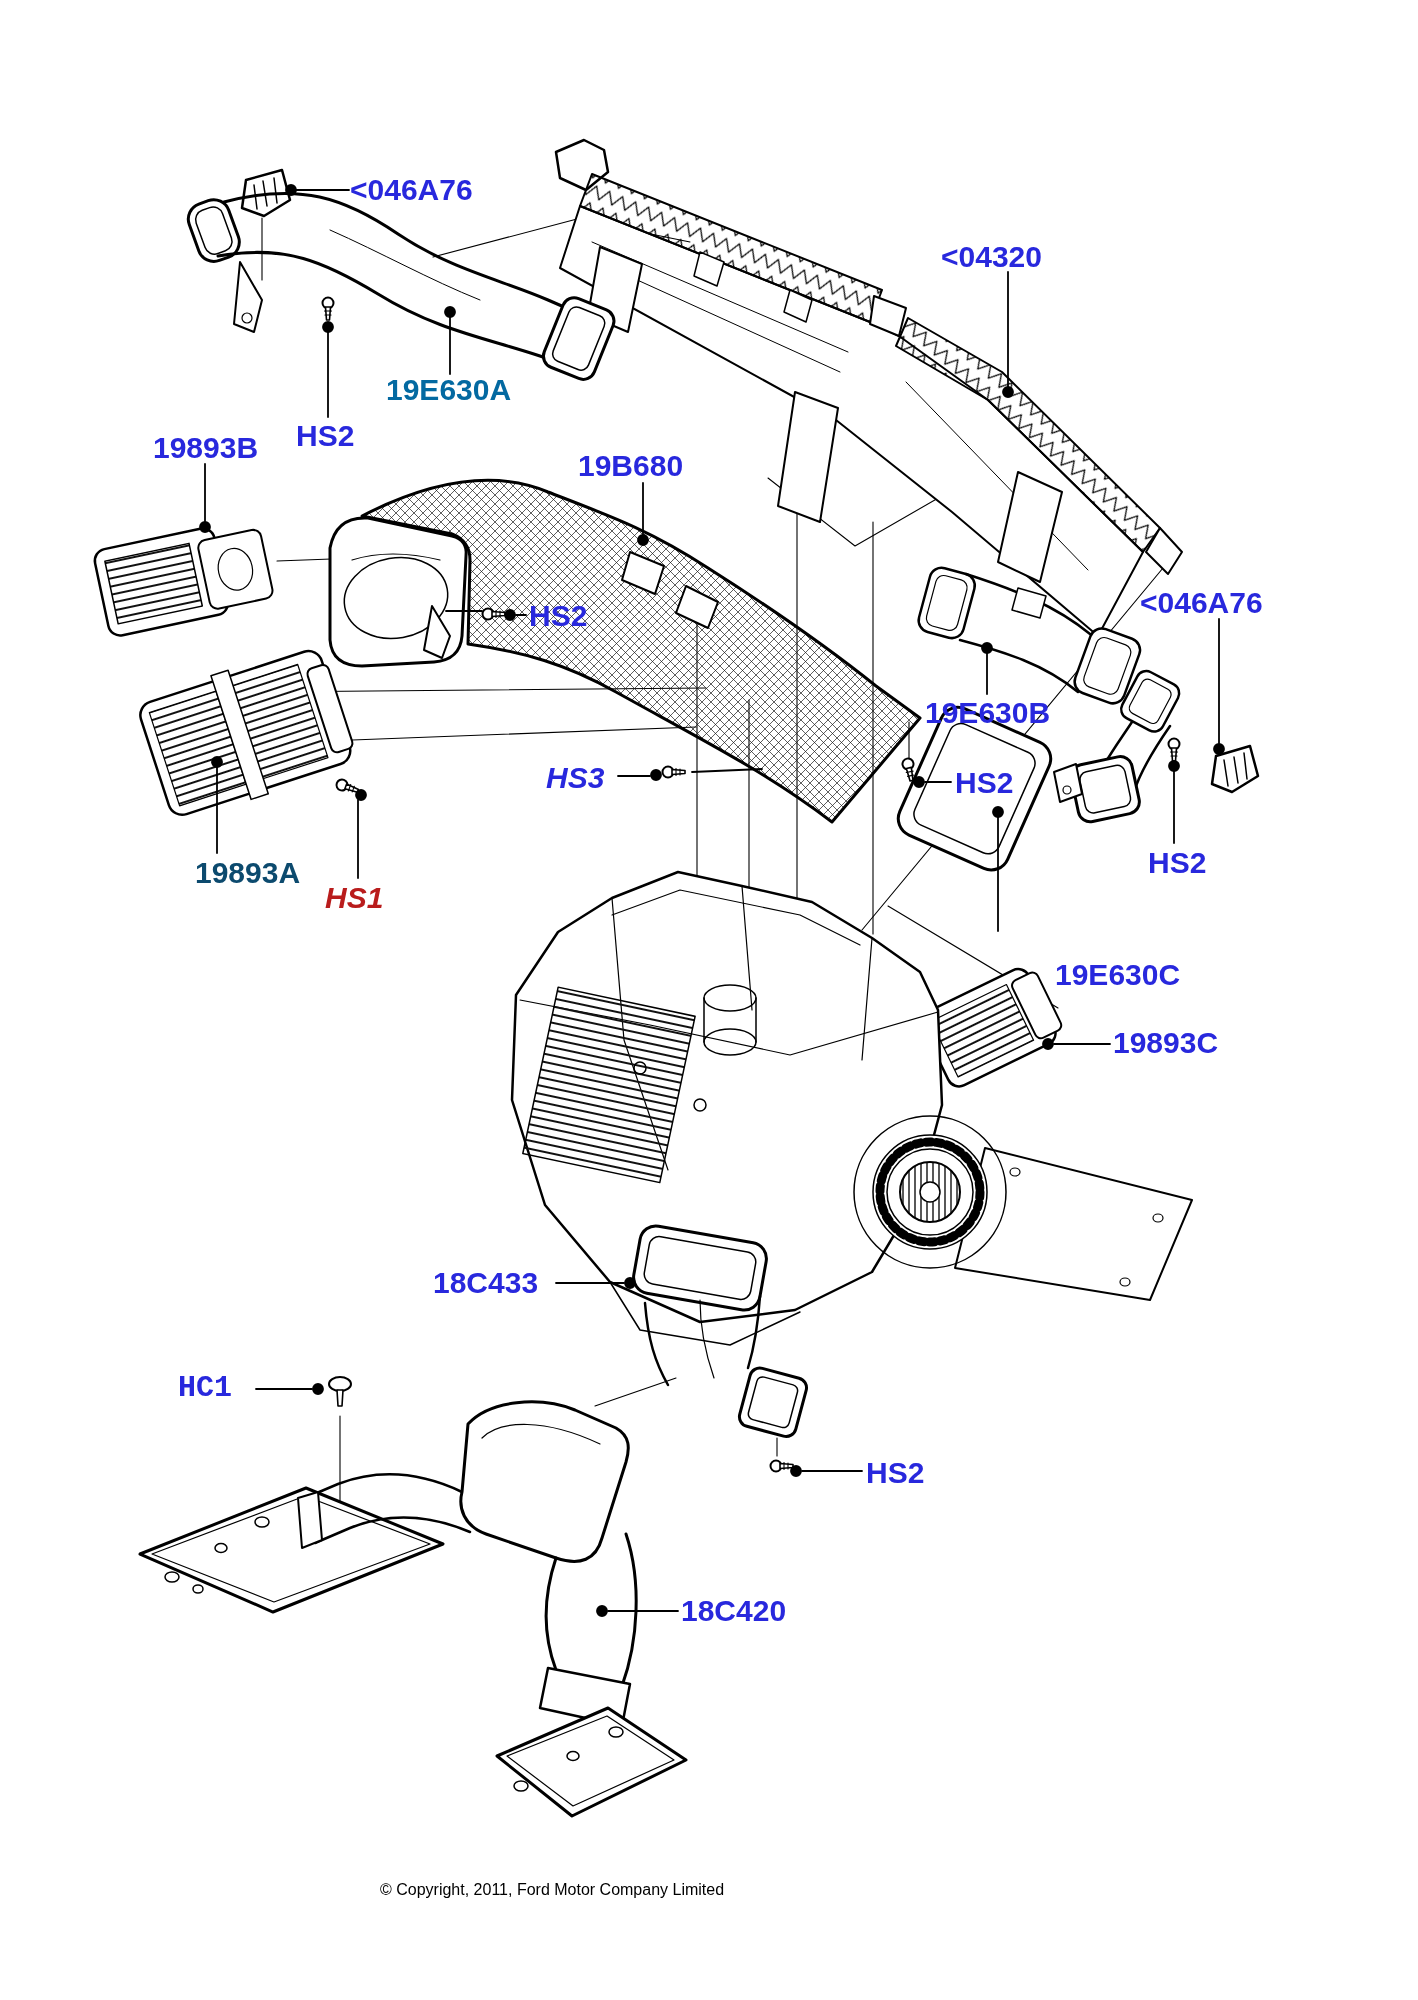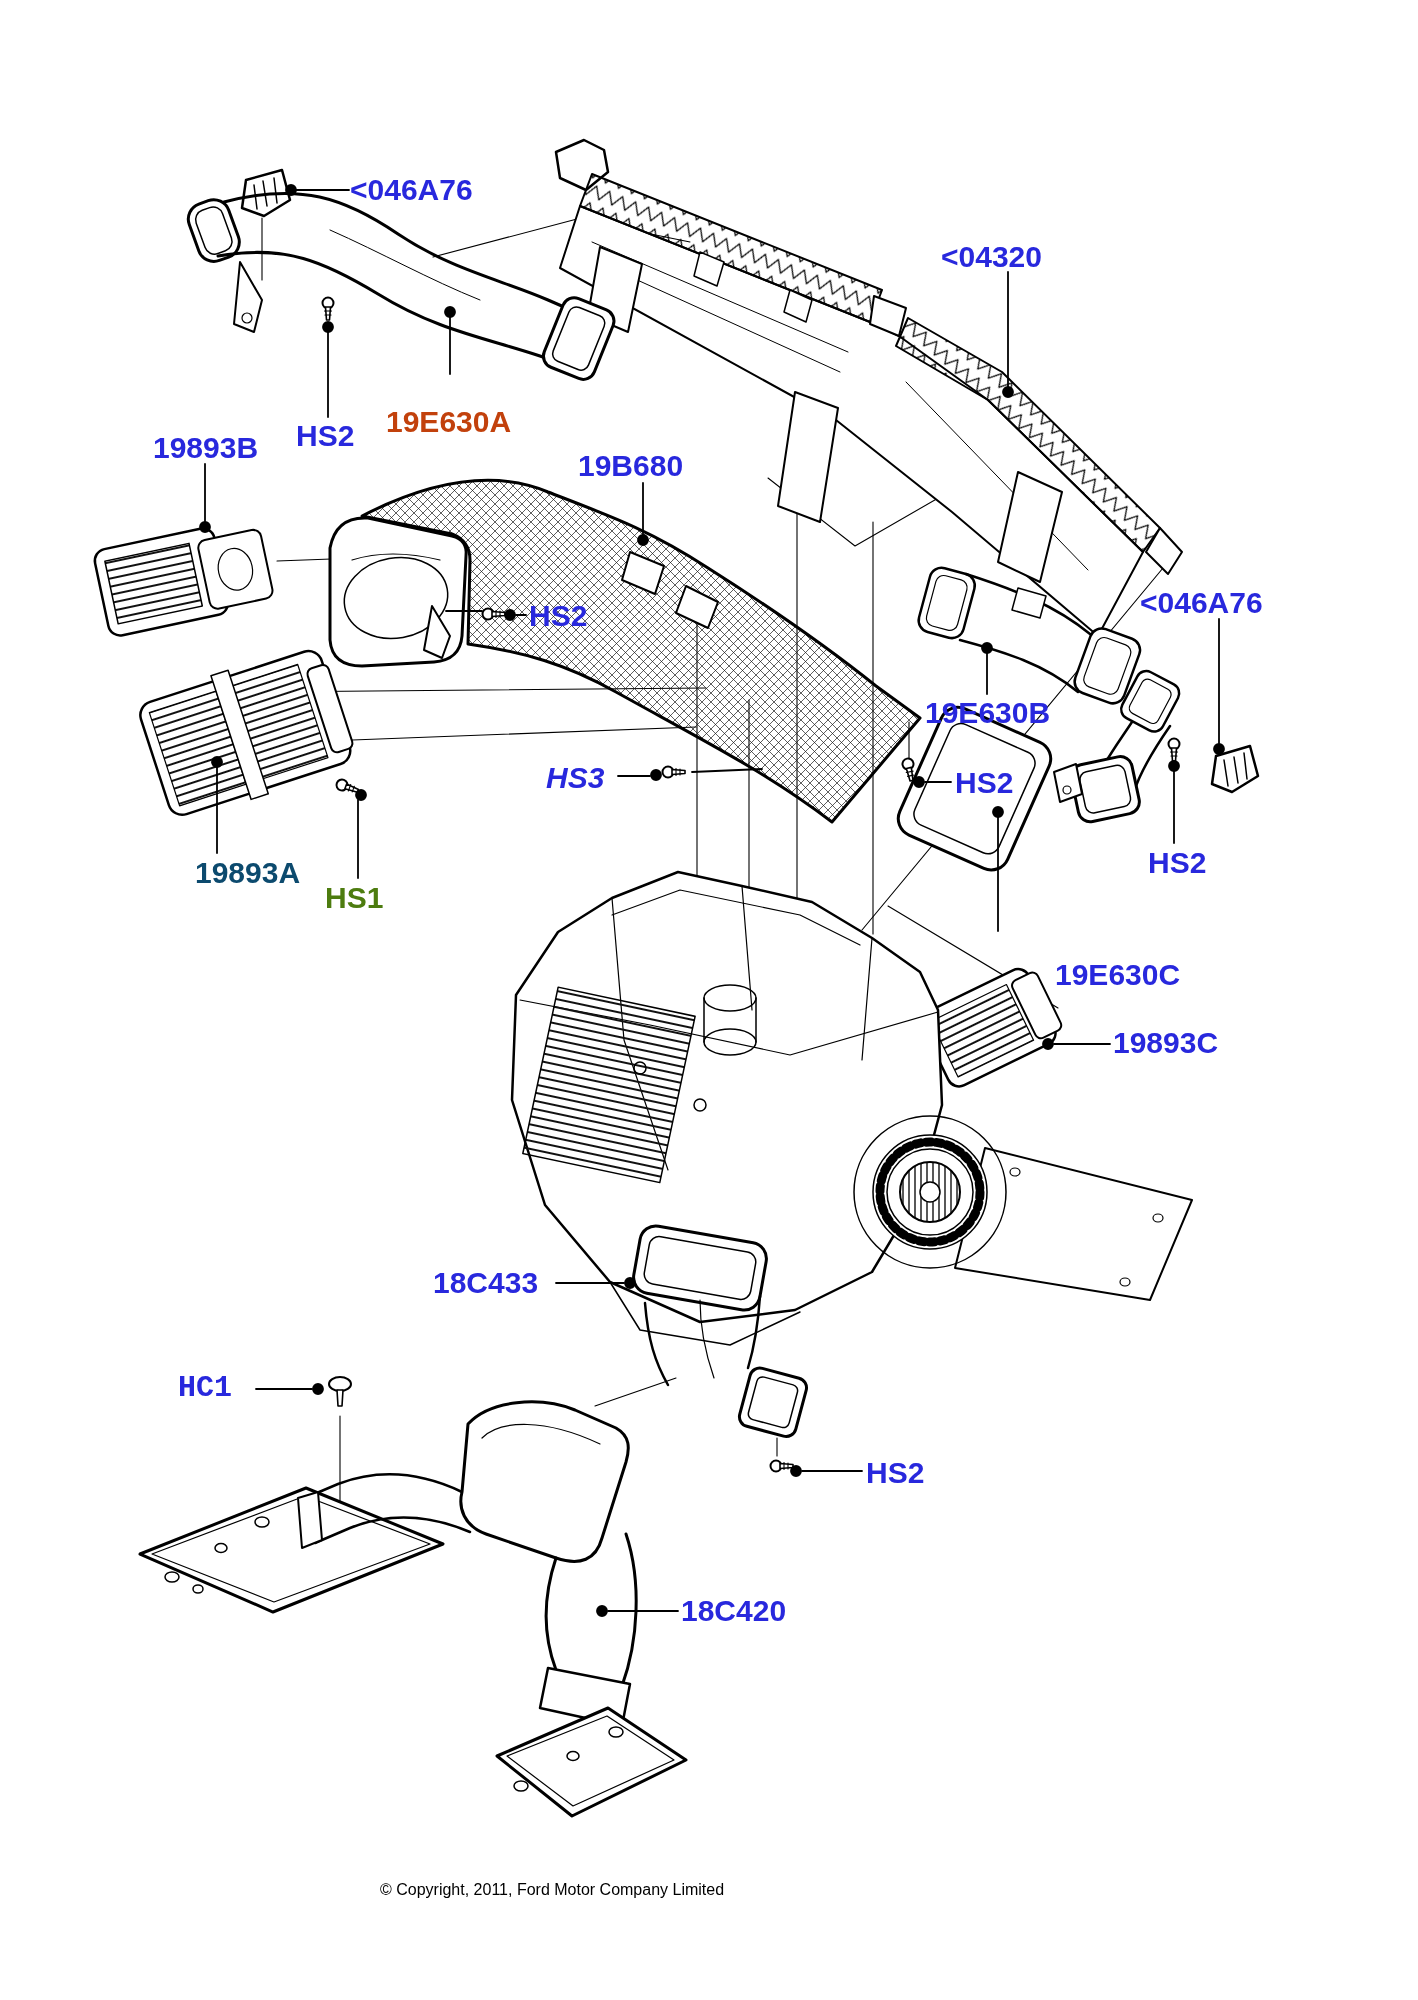--- a/index.html
+++ b/index.html
@@ -277,32 +277,32 @@
         <circle cx="318" cy="1389" r="5" fill="#000"></circle>
     <path d="M802,1471 H862"></path>         
         <circle cx="796" cy="1471" r="5" fill="#000"></circle>
     <path d="M608,1611 H678"></path>         
         <circle cx="602" cy="1611" r="5" fill="#000"></circle>
   </g>
 </svg>
 
 <div class="callout" style="left: 350px; top: 175px; color: rgb(40, 40, 221);">&lt;046A76</div>
 <div class="callout" style="left: 941px; top: 242px; color: rgb(40, 40, 221);">&lt;04320</div>
-<div class="callout" style="left: 386px; top: 375px; color: #c2410c; margin-top: 32px;">19E630A</div>
+<div class="callout" style="left: 386px; top: 375px; color: #0369a1;">19E630A</div>
 <div class="callout" style="left: 296px; top: 421px; color: rgb(40, 40, 221);">HS2</div>
 <div class="callout" style="left: 153px; top: 433px; color: rgb(40, 40, 221); text-align: center;">19893B</div>
 <div class="callout" style="left: 578px; top: 451px; color: rgb(40, 40, 221);">19B680</div>
 <div class="callout" style="left: 1140px; top: 588px; color: rgb(40, 40, 221);">&lt;046A76</div>
 <div class="callout" style="left: 529px; top: 601px; color: rgb(40, 40, 221);">HS2</div>
 <div class="callout" style="left: 925px; top: 698px; color: rgb(40, 40, 221);">19E630B</div>
 <div class="callout" style="left: 546px; top: 763px; color: rgb(40, 40, 221); font-style: italic;">HS3</div>
 <div class="callout" style="left: 955px; top: 768px; color: rgb(40, 40, 221);">HS2</div>
 <div class="callout" style="left: 1148px; top: 848px; color: rgb(40, 40, 221);">HS2</div>
 <div class="callout" style="left: 147px; top: 858px; color: #0c4a6e; margin-left: 48px;">19893A</div>
-<div class="callout" style="left: 325px; top: 883px; color: #4d7c0f;">HS1</div>
+<div class="callout" style="left: 325px; top: 883px; color: #b91c1c; font-style: italic;">HS1</div>
 <div class="callout" style="left: 1055px; top: 960px; color: rgb(40, 40, 221);">19E630C</div>
 <div class="callout" style="left: 1113px; top: 1028px; color: rgb(40, 40, 221);">19893C</div>
 <div class="callout" style="left: 433px; top: 1268px; color: rgb(40, 40, 221);">18C433</div>
 <div class="callout" style="left: 178px; top: 1373px; color: rgb(40, 40, 221); font-family: Liberation Mono, monospace;">HC1</div>
 <div class="callout" style="left: 866px; top: 1458px; color: rgb(40, 40, 221);">HS2</div>
 <div class="callout" style="left: 681px; top: 1596px; color: rgb(40, 40, 221);">18C420</div>
 
 
 <div class="copyright">© Copyright, 2011, Ford Motor Company Limited</div>
 

